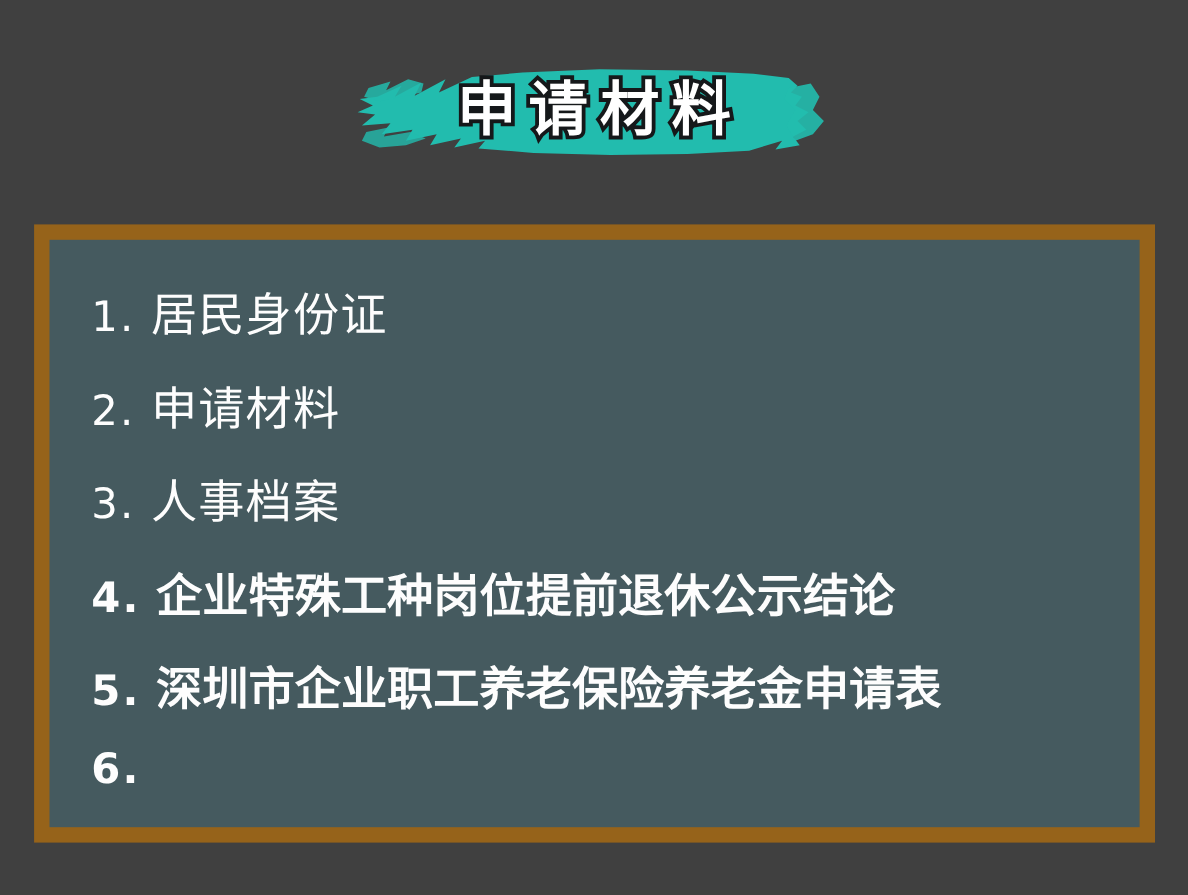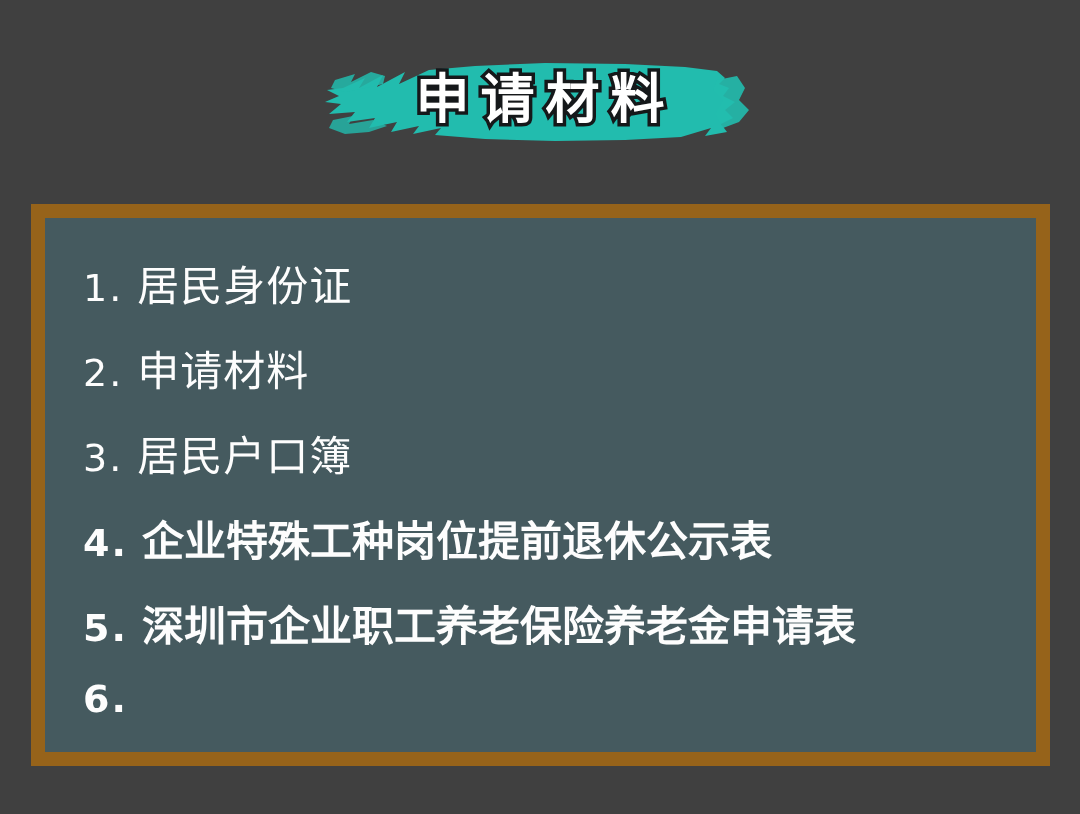--- a/index.html
+++ b/index.html
@@ -168,26 +168,26 @@
           <span class="item-text">居民身份证</span>
         </li>
 
         <li class="list-item">
           <span class="item-num">2.</span>
           <span class="item-text">申请材料</span>
         </li>
 
         <li class="list-item">
           <span class="item-num">3.</span>
-          <span class="item-text">居民户口簿</span>
+          <span class="item-text">人事档案</span>
         </li>
 
         <li class="list-item heavy">
           <span class="item-num">4.</span>
-          <span class="item-text">企业特殊工种岗位提前退休公示表</span>
+          <span class="item-text">企业特殊工种岗位提前退休公示结论</span>
         </li>
 
         <li class="list-item heavy">
           <span class="item-num">5.</span>
           <span class="item-text">深圳市企业职工养老保险养老金申请表</span>
         </li>
 
         <li class="list-item heavy">
           <span class="item-num">6.</span>
         </li>

